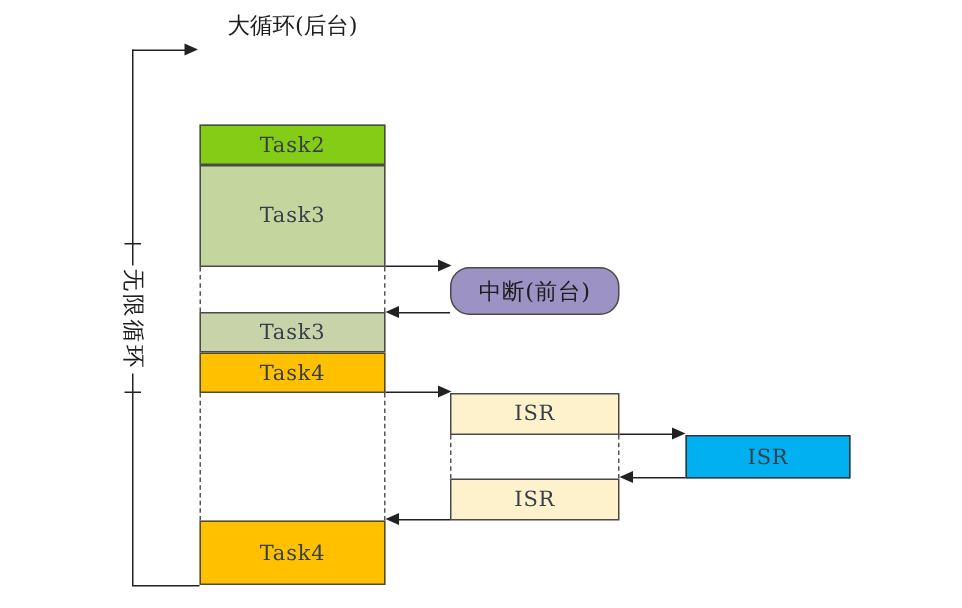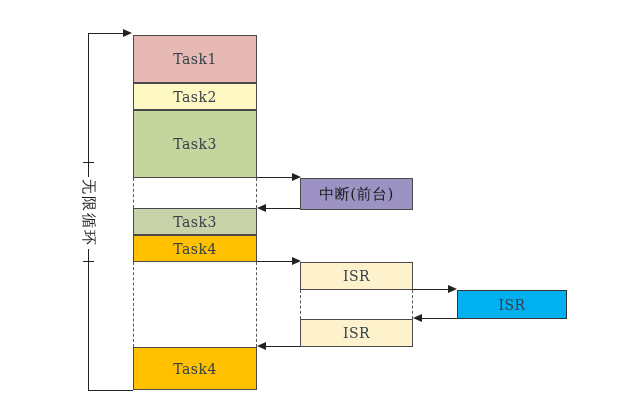--- a/index.html
+++ b/index.html
@@ -10,26 +10,26 @@
   }
   
   .box{
     position:absolute;box-sizing:border-box;border:1px solid #4a4a4a;
     display:flex;align-items:center;justify-content:center;
     font-size:14px;color:#37404a;letter-spacing:.5px;
   }
   .main-col{left:133px;width:124px;}
   .mid-col{left:300px;width:113px;}
   .t1{top:35px;height:48px;background:#e6b9b5;}
-  .t2{top:83px;height:27px;background:#fef9c3;}
+  .t2{top:83px;height:27px;background:#84cc16;}
   .t3{top:110px;height:68px;background:#c4d69e;}
   .t3b{top:208px;height:27px;background:#c9d3a9;}
   .t4a{top:235px;height:27px;background:#ffc000;}
   .t4b{top:347px;height:43px;background:#ffc000;}
-  .int1{top:178px;height:32px;background:#9c92c4;font-size:15px;color:#1d1d1d;}
+  .int1{top:178px;height:32px;background:#9c92c4;font-size:15px;color:#1d1d1d;border-radius:13px;}
   .isr1{top:262px;height:28px;background:#fdf2cc;}
   .isr2{top:319px;height:28px;background:#fdf2cc;}
   .isrN{left:457px;width:110px;top:290px;height:29px;background:#00b0f0;border-color:#333;}
   
   .gap{
     position:absolute;box-sizing:border-box;
     border-left:1px dashed #555;border-right:1px dashed #555;background:transparent;
   }
   .gap1{left:133px;width:124px;top:178px;height:30px;}
   .gap2{left:133px;width:124px;top:262px;height:85px;}
@@ -57,30 +57,30 @@
     border-left:9px solid #222;}
   .ah-l{position:absolute;width:0;height:0;
     border-top:4px solid transparent;border-bottom:4px solid transparent;
     border-right:9px solid #222;}
 </style>
 </head>
 <body>
 
 <div class="stage">
 
+  <div class="title">大循环(后台)</div>
 
   <div class="hline" style="left:88px;top:33px;width:36px;"></div>
   <div class="ah-r" style="left:123px;top:29px;"></div>
   <div class="vline" style="left:88px;top:33px;height:357px;"></div>
   <div class="hline" style="left:88px;top:390px;width:45px;"></div>
   <div class="hline" style="left:83px;top:162px;width:11px;"></div>
   <div class="hline" style="left:83px;top:261px;width:11px;"></div>
   <div class="loop-label">无限循环</div>
 
-  <div class="box main-col t1">Task1</div>
   <div class="box main-col t2">Task2</div>
   <div class="box main-col t3">Task3</div>
   <div class="gap gap1"></div>
   <div class="box main-col t3b">Task3</div>
   <div class="box main-col t4a">Task4</div>
   <div class="gap gap2"></div>
   <div class="box main-col t4b">Task4</div>
 
   <div class="box mid-col int1">中断(前台)</div>
   <div class="box mid-col isr1">ISR</div>

